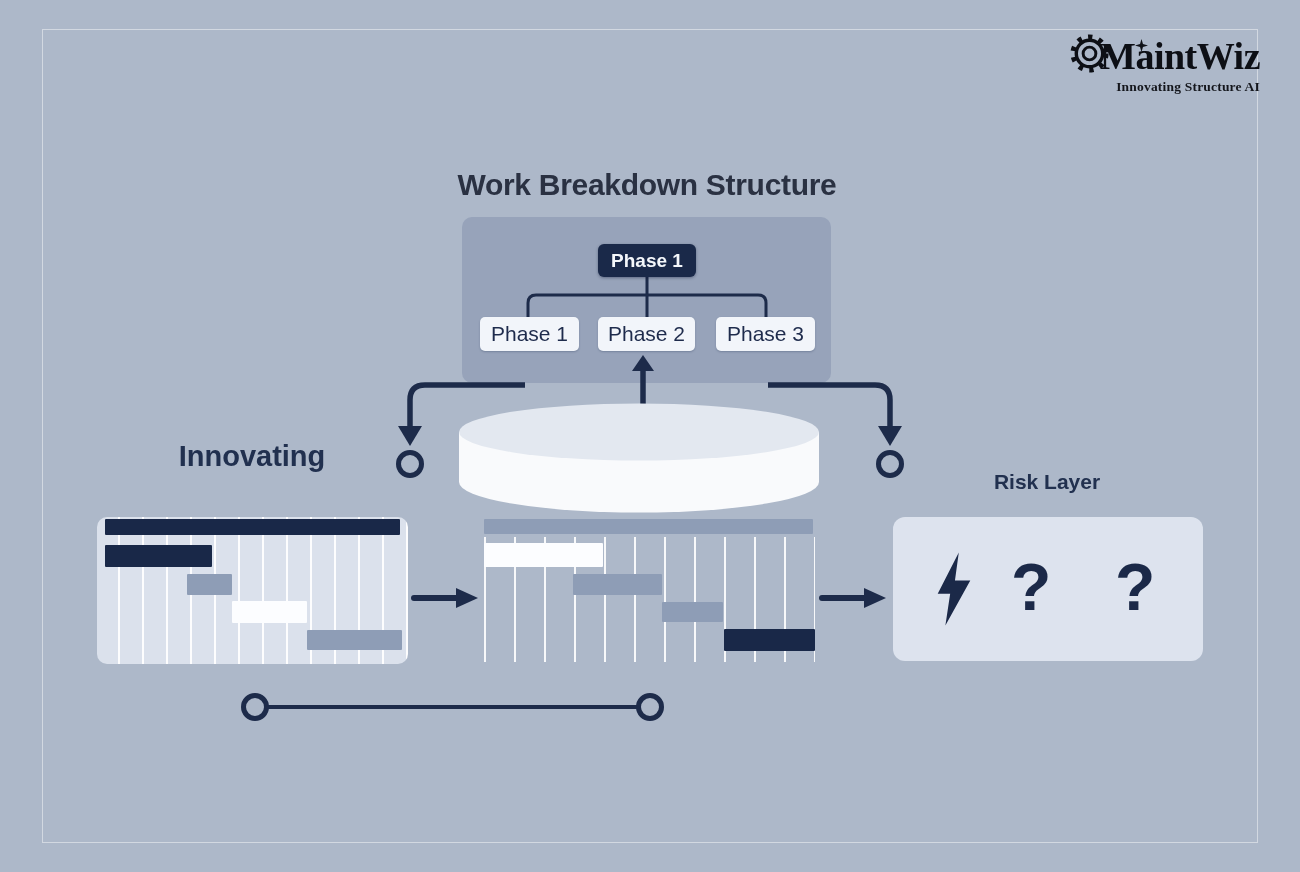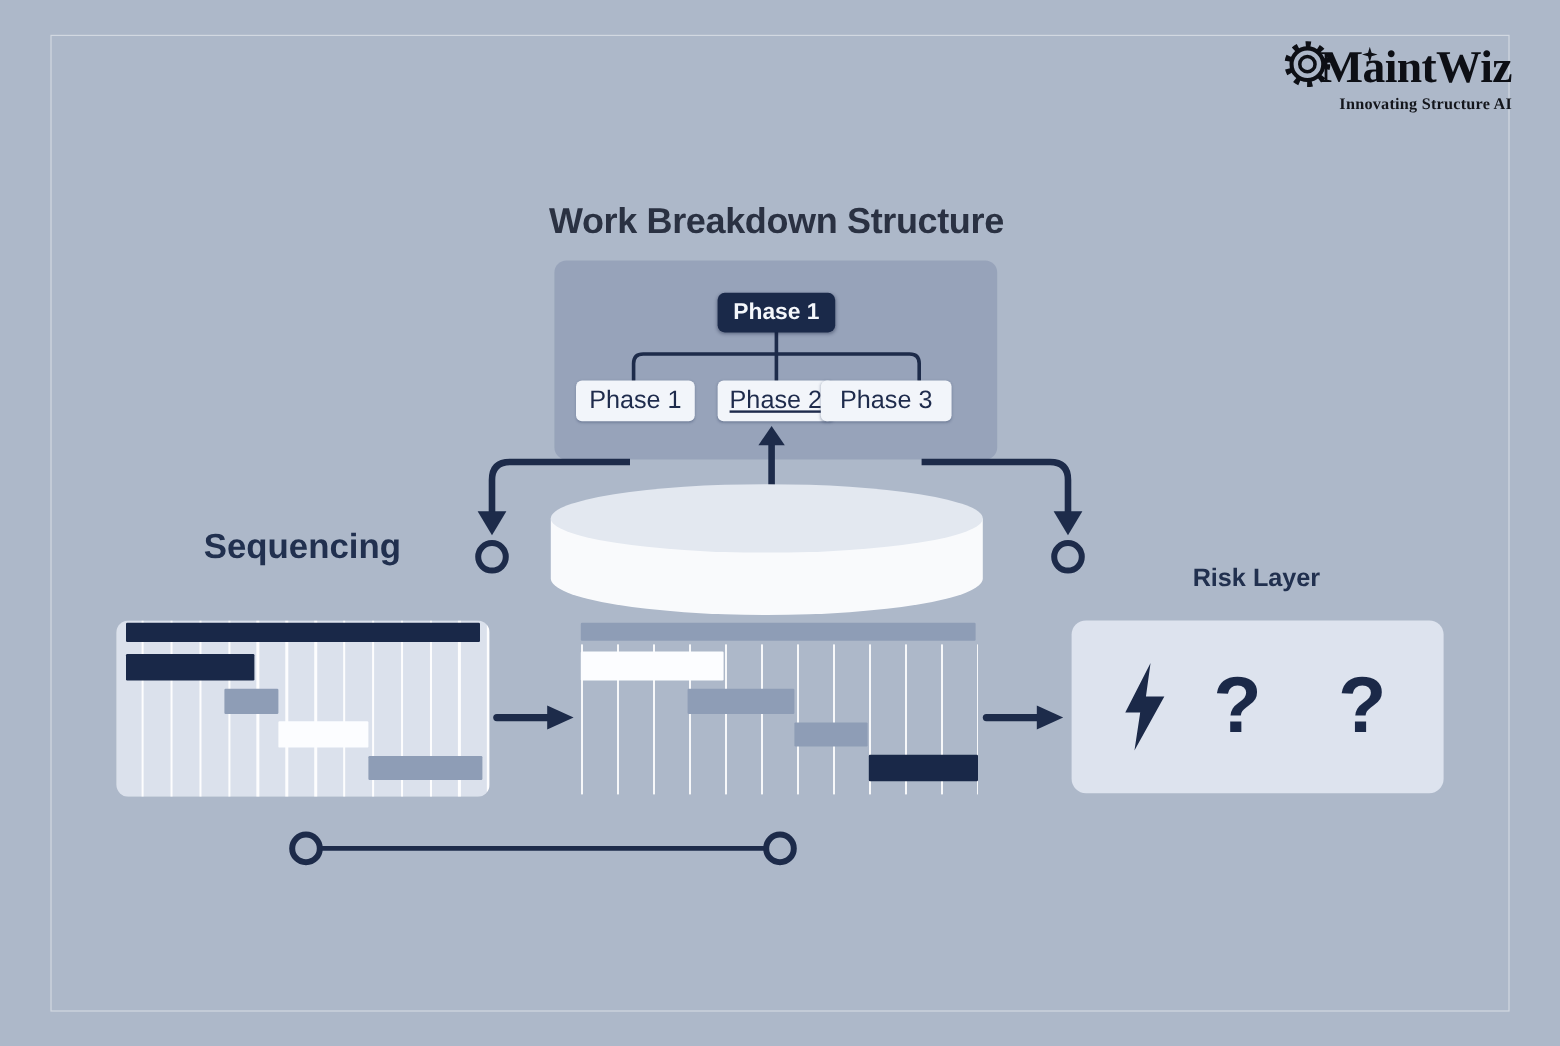--- a/index.html
+++ b/index.html
@@ -34,22 +34,22 @@
     display:flex; align-items:center; justify-content:center;
     box-shadow:0 1px 3px rgba(15,25,55,.4);
   }
   .phase-child {
     position:absolute; top:317px; height:34px;
     background:#f2f5fa; border-radius:5px; color:#1e2b4c; font-size:21px; font-weight:500;
     display:flex; align-items:center; justify-content:center;
     box-shadow:0 1px 2px rgba(40,55,90,.3);
   }
   .pc1 { left:480px; width:99px; }
-  .pc2 { left:598px; width:97px;text-decoration:underline; }
-  .pc3 { left:684px; width:109px; }
+  .pc2 { left:598px; width:97px; }
+  .pc3 { left:716px; width:99px; }
   svg.overlay { position:absolute; pointer-events:none; }
 
   
   .cyl-label { position:absolute; left:508px; top:452px; width:262px; text-align:center; font-size:27px; font-weight:600; color:#20242f; }
 
   
   .gantt-left {
     position:absolute; left:97px; top:517px; width:311px; height:147px;
     border-radius:10px; overflow:hidden;
     background-color:#dbe1ec;
@@ -123,21 +123,21 @@
     <polygon points="15,68 3,48 27,48" fill="#1d2b4a"></polygon>
     <circle cx="15" cy="86" r="11.5" fill="none" stroke="#1d2b4a" stroke-width="5"></circle>
   </svg>
   <svg class="overlay" style="left:768px; top:378px;" width="137" height="102" viewBox="0 0 137 102">
     <path d="M0 7 H107 Q122 7 122 22 V50" fill="none" stroke="#1d2b4a" stroke-width="5.5" stroke-linecap="round"></path>
     <polygon points="122,68 110,48 134,48" fill="#1d2b4a"></polygon>
     <circle cx="122" cy="86" r="11.5" fill="none" stroke="#1d2b4a" stroke-width="5"></circle>
   </svg>
 
   <div class="seq-title">
-    <div>Sequencing</div>
+    <div>Innovating</div>
   </div>
   <div class="gantt-left">
       <div class="bar" style="left: 8px; top: 2px; width: 295px; height: 16px; background: rgb(25, 40, 72);"></div>
       <div class="bar" style="left: 8px; top: 28px; width: 107px; height: 22px; background: rgb(25, 40, 72);"></div>
       <div class="bar" style="left: 90px; top: 57px; width: 45px; height: 21px; background: rgb(142, 157, 182);"></div>
       <div class="bar" style="left: 135px; top: 84px; width: 75px; height: 22px; background: rgb(252, 253, 255);"></div>
       <div class="bar" style="left: 210px; top: 113px; width: 95px; height: 20px; background: rgb(142, 157, 182);"></div>
     </div>
 
   <svg class="overlay" style="left:410px; top:587px;" width="70" height="22" viewBox="0 0 70 22">

